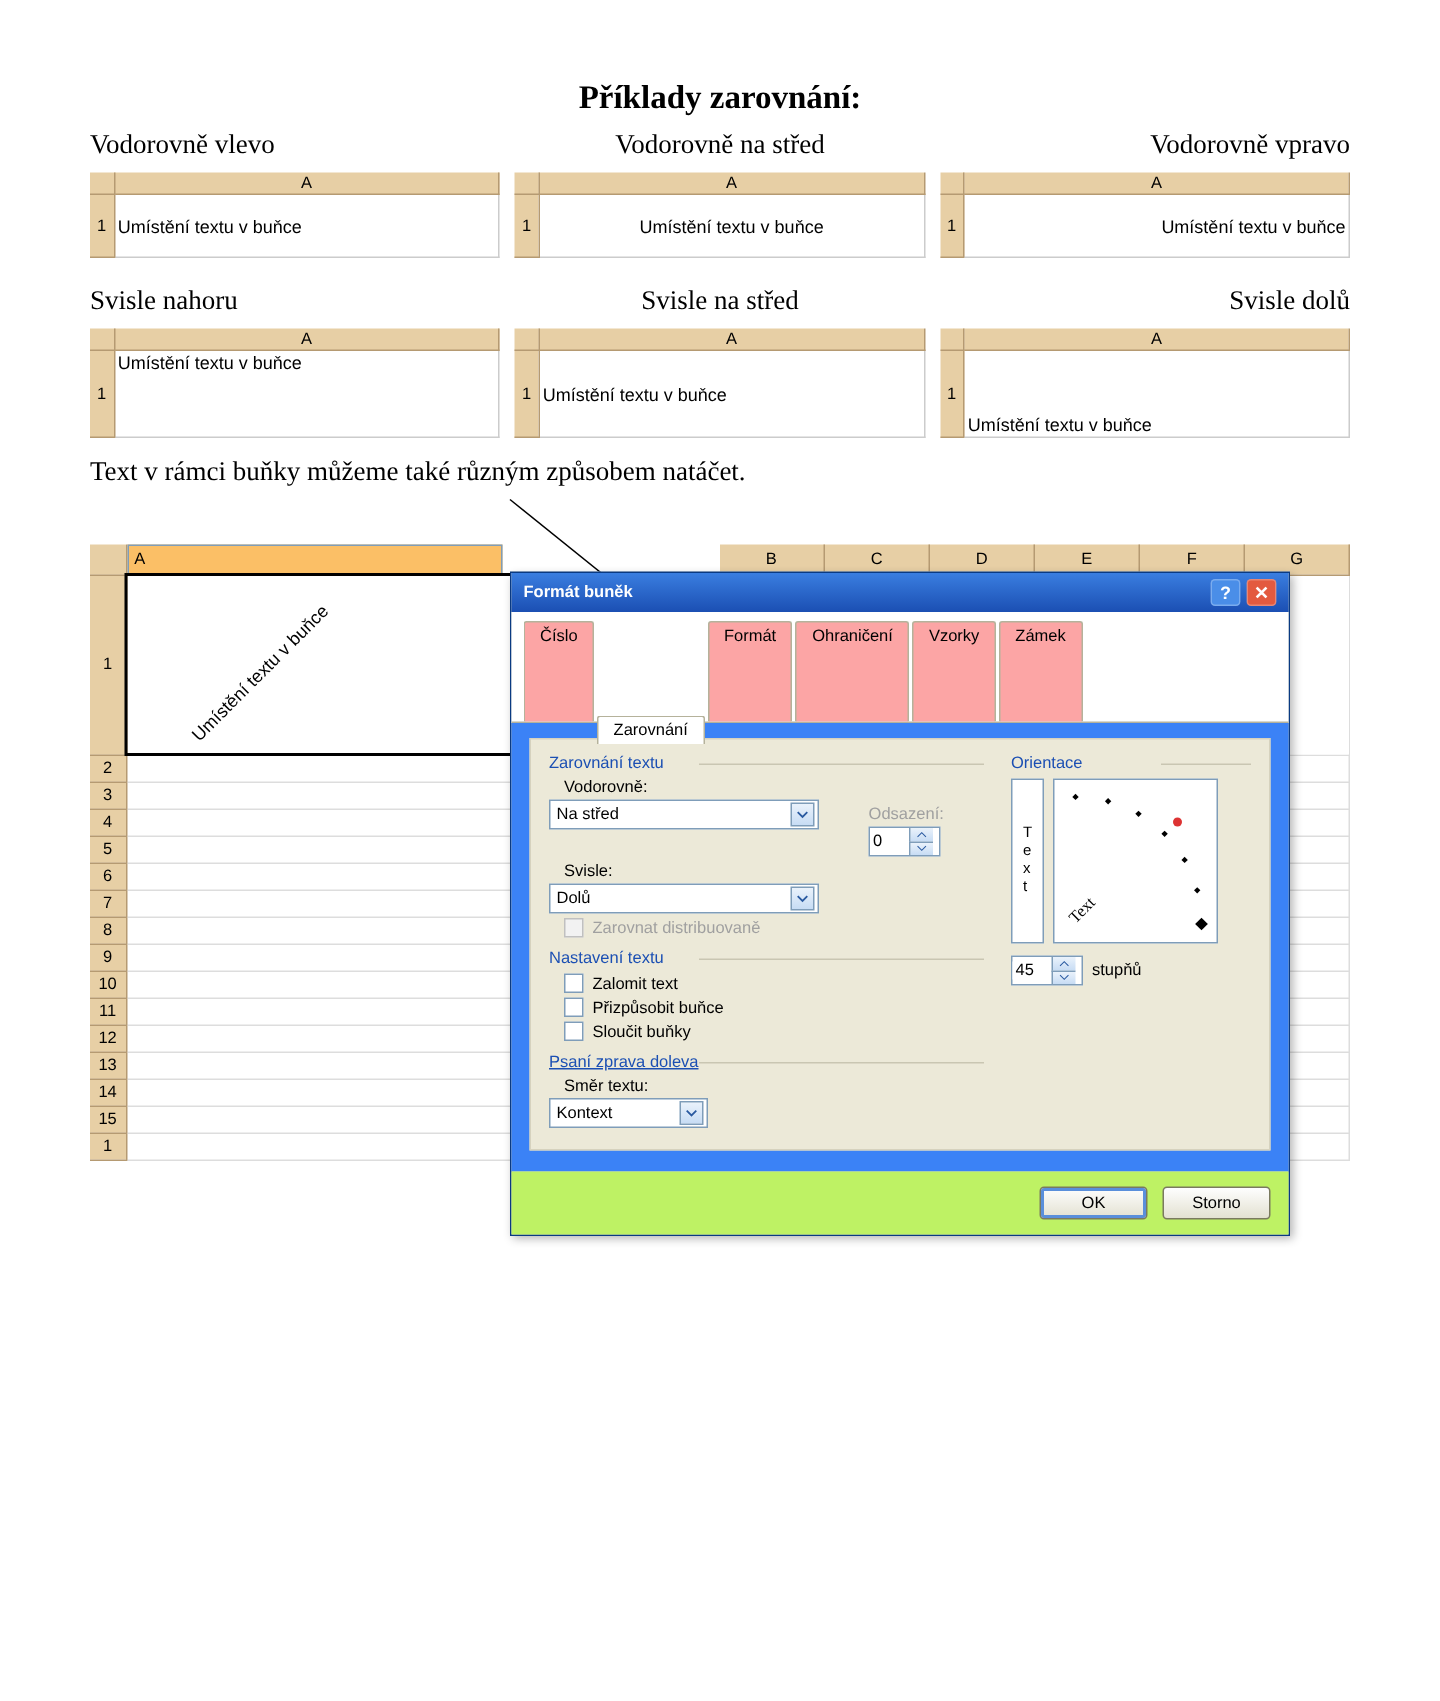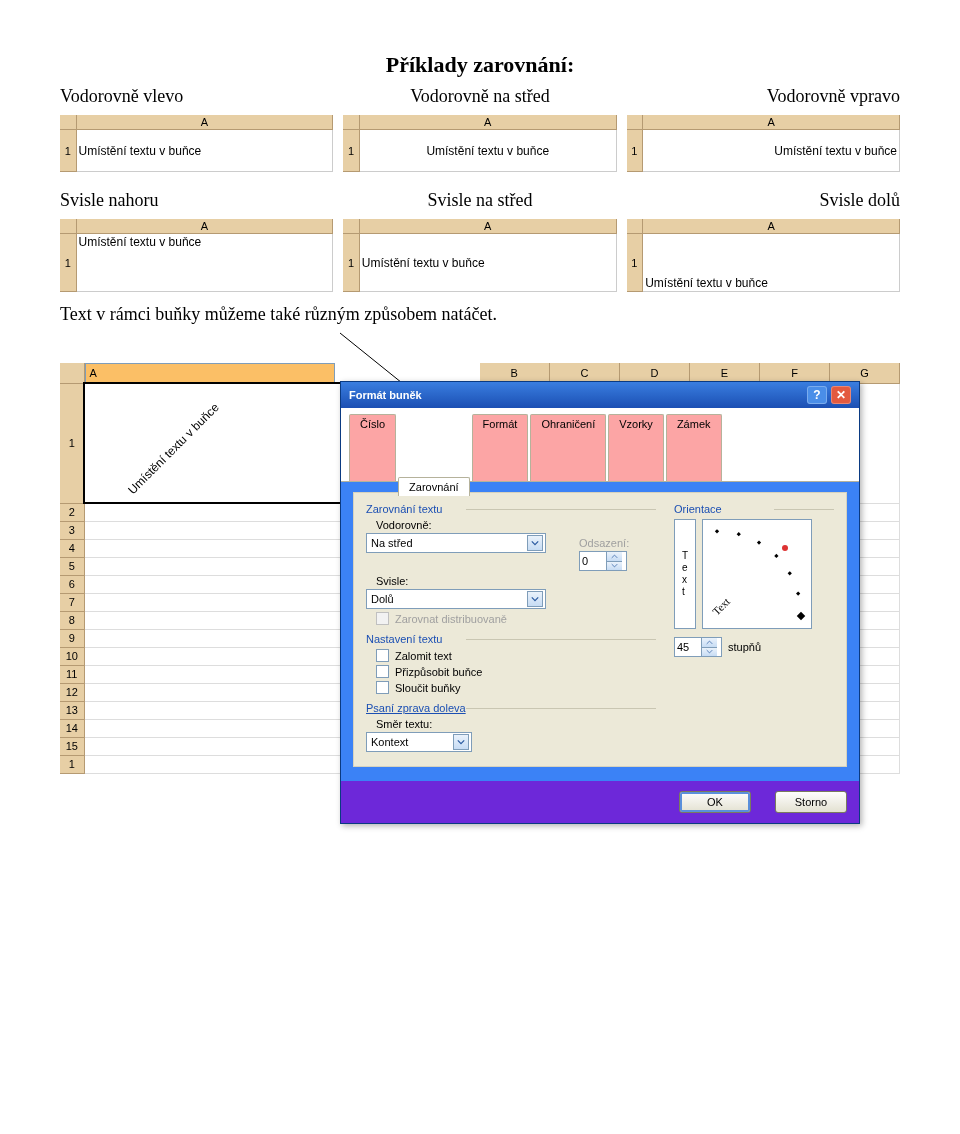--- a/index.html
+++ b/index.html
@@ -86,21 +86,21 @@
   .orient-dial { width: 110px; height: 110px; background: #fff; border: 1px solid #7f9db9; position: relative; }
   .spin-row { display: flex; align-items: center; gap: 6px; margin-top: 8px; }
   .spin { width: 48px; height: 20px; background: #fff; border: 1px solid #7f9db9; display: inline-flex; align-items: center; }
   .spin input { width: 26px; border: none; font-size: 11px; padding: 0 2px; outline: none; }
   .spin .ud { width: 16px; height: 18px; display: flex; flex-direction: column; }
   .spin .ud div { flex:1; border-left:1px solid #7f9db9; background:linear-gradient(#eaf2fb,#c7dcf4); display:flex;align-items:center;justify-content:center; }
   .spin .ud div + div { border-top: 1px solid #7f9db9; }
   .spin .ud svg { width: 7px; height: 5px; }
   .odsaz { display:inline-block; margin-left: 30px; vertical-align: top; }
   .odsaz .lbl { margin-left:0; color:#a0a0a0; }
-  .buttons { display: flex; justify-content: flex-end; gap: 24px; padding: 10px 12px; background:#6d28d9; }
+  .buttons { display: flex; justify-content: flex-end; gap: 10px; padding: 10px 12px; background:#bef264; }
   .btn { min-width: 72px; height: 22px; background: linear-gradient(#fefefe,#e3e1d1); border: 1px solid #7a7a5f; border-radius: 3px; font-size: 11px; }
   .btn.def { box-shadow: 0 0 0 2px #5a8fdb inset; }
 
   
   .arrow-svg { position:absolute; left:0; top:-40px; width: 800px; height: 560px; pointer-events:none; }
 </style>
 </head>
 <body>
 
 <div class="title">Příklady zarovnání:</div>

